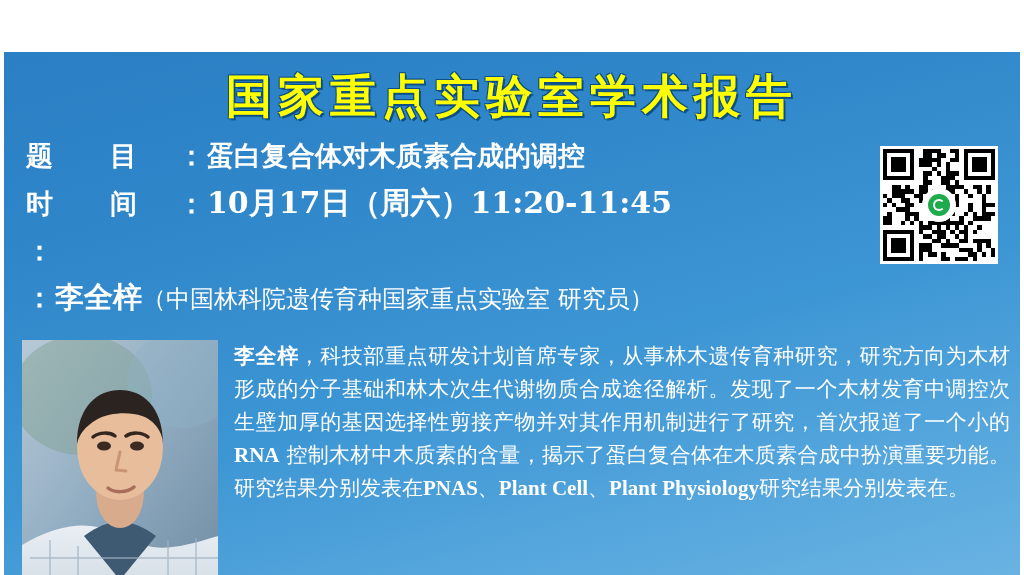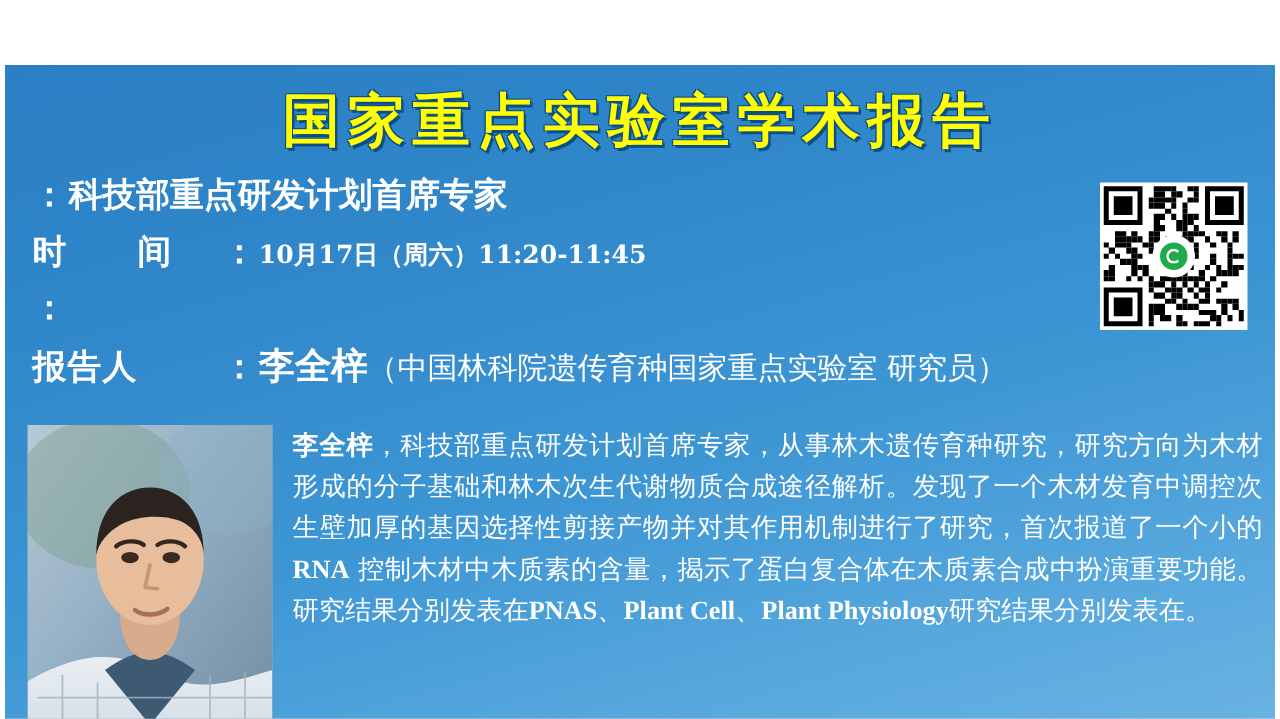--- a/index.html
+++ b/index.html
@@ -68,21 +68,21 @@
     color: #ffffff;
     margin-right: 2px;
   }
   .info-value {
     font-family: "DejaVu Serif", serif;
     font-weight: bold;
     font-size: 27px;
     color: #ffffff;
   }
   .info-value.big {
-    font-size: 20px;
+    font-size: 30px;
   }
   .speaker-name {
     font-family: "DejaVu Sans", sans-serif;
     font-weight: bold;
     font-size: 29px;
     color: #ffffff;
   }
   .speaker-affil {
     font-family: "DejaVu Serif", serif;
     font-size: 24px;
@@ -192,36 +192,36 @@
 
 <div class="poster">
 
   <div class="title-bar">
     <span class="title">国家重点实验室学术报告</span>
   </div>
 
   <div class="info-block">
 
     <div class="info-row">
+      <span class="info-label">题　　目</span>
       <span class="info-colon">：</span>
-      <span class="info-value">科技部重点研发计划首席专家</span>
+      <span class="info-value">蛋白复合体对木质素合成的调控</span>
     </div>
 
     <div class="info-row">
       <span class="info-label">时　　间</span>
       <span class="info-colon">：</span>
       <span class="info-value big">10月17日（周六）11:20-11:45</span>
     </div>
 
     <div class="info-row">
       <span class="info-colon">：</span>
     </div>
 
     <div class="info-row">
-      <span class="info-label">报告人</span>
       <span class="info-colon">：</span>
       <span class="speaker-name">李全梓</span>
       <span class="speaker-affil">（中国林科院遗传育种国家重点实验室 研究员）</span>
     </div>
 
   </div>
 
   <div class="qr">
     <div class="qr-canvas" id="qrCanvas">
         <div class="qr-cell" style="left: 40.32px; top: 0px; width: 4.48px; height: 4.48px;"></div>

